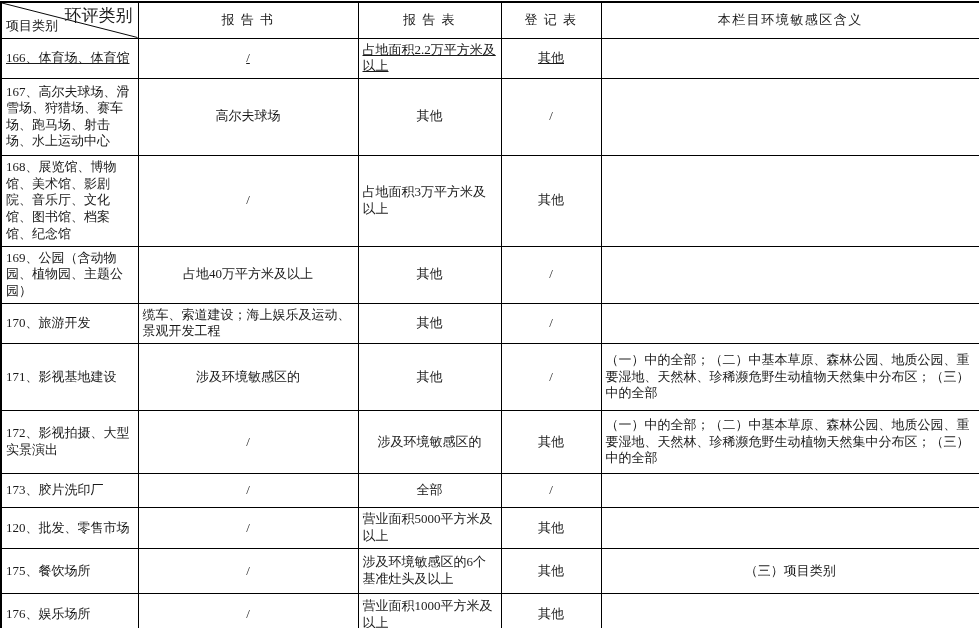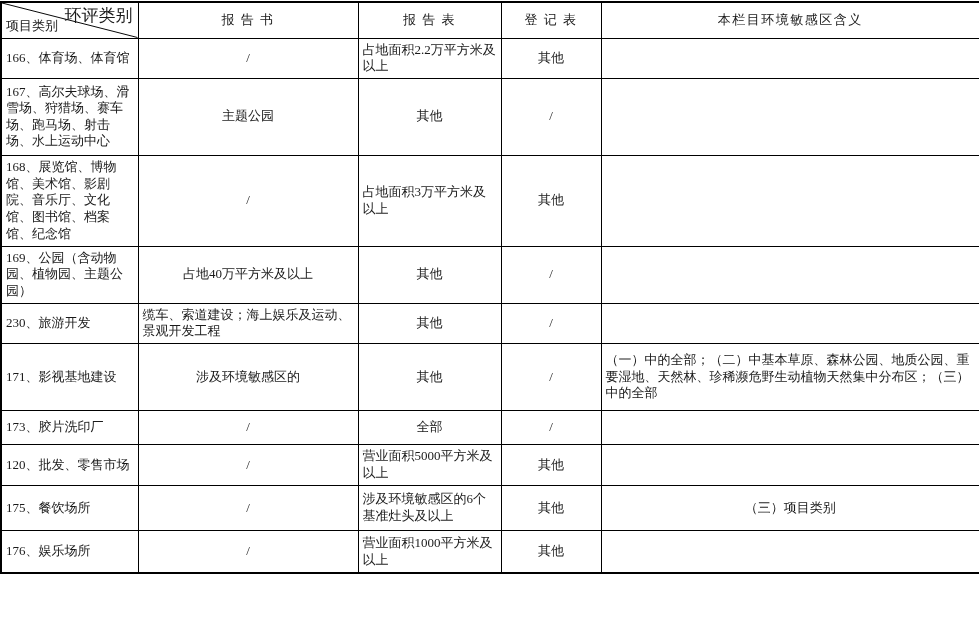--- a/index.html
+++ b/index.html
@@ -84,60 +84,67 @@
         <span class="corner-top">环评类别</span>
         <span class="corner-bottom">项目类别</span>
       </th>
       <th class="colhead">报 告 书</th>
       <th class="colhead">报 告 表</th>
       <th class="colhead">登 记 表</th>
       <th class="colhead">本栏目环境敏感区含义</th>
     </tr>
   </thead>
   <tbody>
-      <tr style="height: 37px;">
+      <tr style="height: 37px; text-decoration: underline;">
         <td class="left">166、体育场、体育馆</td>
         <td>/</td>
         <td class="left">占地面积2.2万平方米及以上</td>
         <td>其他</td>
         <td></td>
       </tr>
       <tr style="height: 77px;">
         <td class="left">167、高尔夫球场、滑雪场、狩猎场、赛车场、跑马场、射击场、水上运动中心</td>
-        <td>主题公园</td>
+        <td>高尔夫球场</td>
         <td>其他</td>
         <td>/</td>
         <td></td>
       </tr>
       <tr style="height: 91px;">
         <td class="left">168、展览馆、博物馆、美术馆、影剧院、音乐厅、文化馆、图书馆、档案馆、纪念馆</td>
         <td>/</td>
         <td class="left">占地面积3万平方米及以上</td>
         <td>其他</td>
         <td></td>
       </tr>
       <tr style="height: 54px; margin-left: 36px;">
         <td class="left">169、公园（含动物园、植物园、主题公园）</td>
         <td>占地40万平方米及以上</td>
         <td>其他</td>
         <td>/</td>
         <td></td>
       </tr>
       <tr style="height: 36px;">
-        <td class="left">230、旅游开发</td>
+        <td class="left">170、旅游开发</td>
         <td class="left">缆车、索道建设；海上娱乐及运动、景观开发工程</td>
         <td>其他</td>
         <td>/</td>
         <td></td>
       </tr>
       <tr style="height: 67px;">
         <td class="left">171、影视基地建设</td>
         <td>涉及环境敏感区的</td>
         <td>其他</td>
         <td>/</td>
+        <td class="left">（一）中的全部；（二）中基本草原、森林公园、地质公园、重要湿地、天然林、珍稀濒危野生动植物天然集中分布区；（三）中的全部</td>
+      </tr>
+      <tr style="height: 63px;">
+        <td class="left">172、影视拍摄、大型实景演出</td>
+        <td>/</td>
+        <td>涉及环境敏感区的</td>
+        <td>其他</td>
         <td class="left">（一）中的全部；（二）中基本草原、森林公园、地质公园、重要湿地、天然林、珍稀濒危野生动植物天然集中分布区；（三）中的全部</td>
       </tr>
       <tr style="height: 34px; margin-top: 9px;">
         <td class="left">173、胶片洗印厂</td>
         <td>/</td>
         <td>全部</td>
         <td>/</td>
         <td></td>
       </tr>
       <tr style="height: 41px;">

